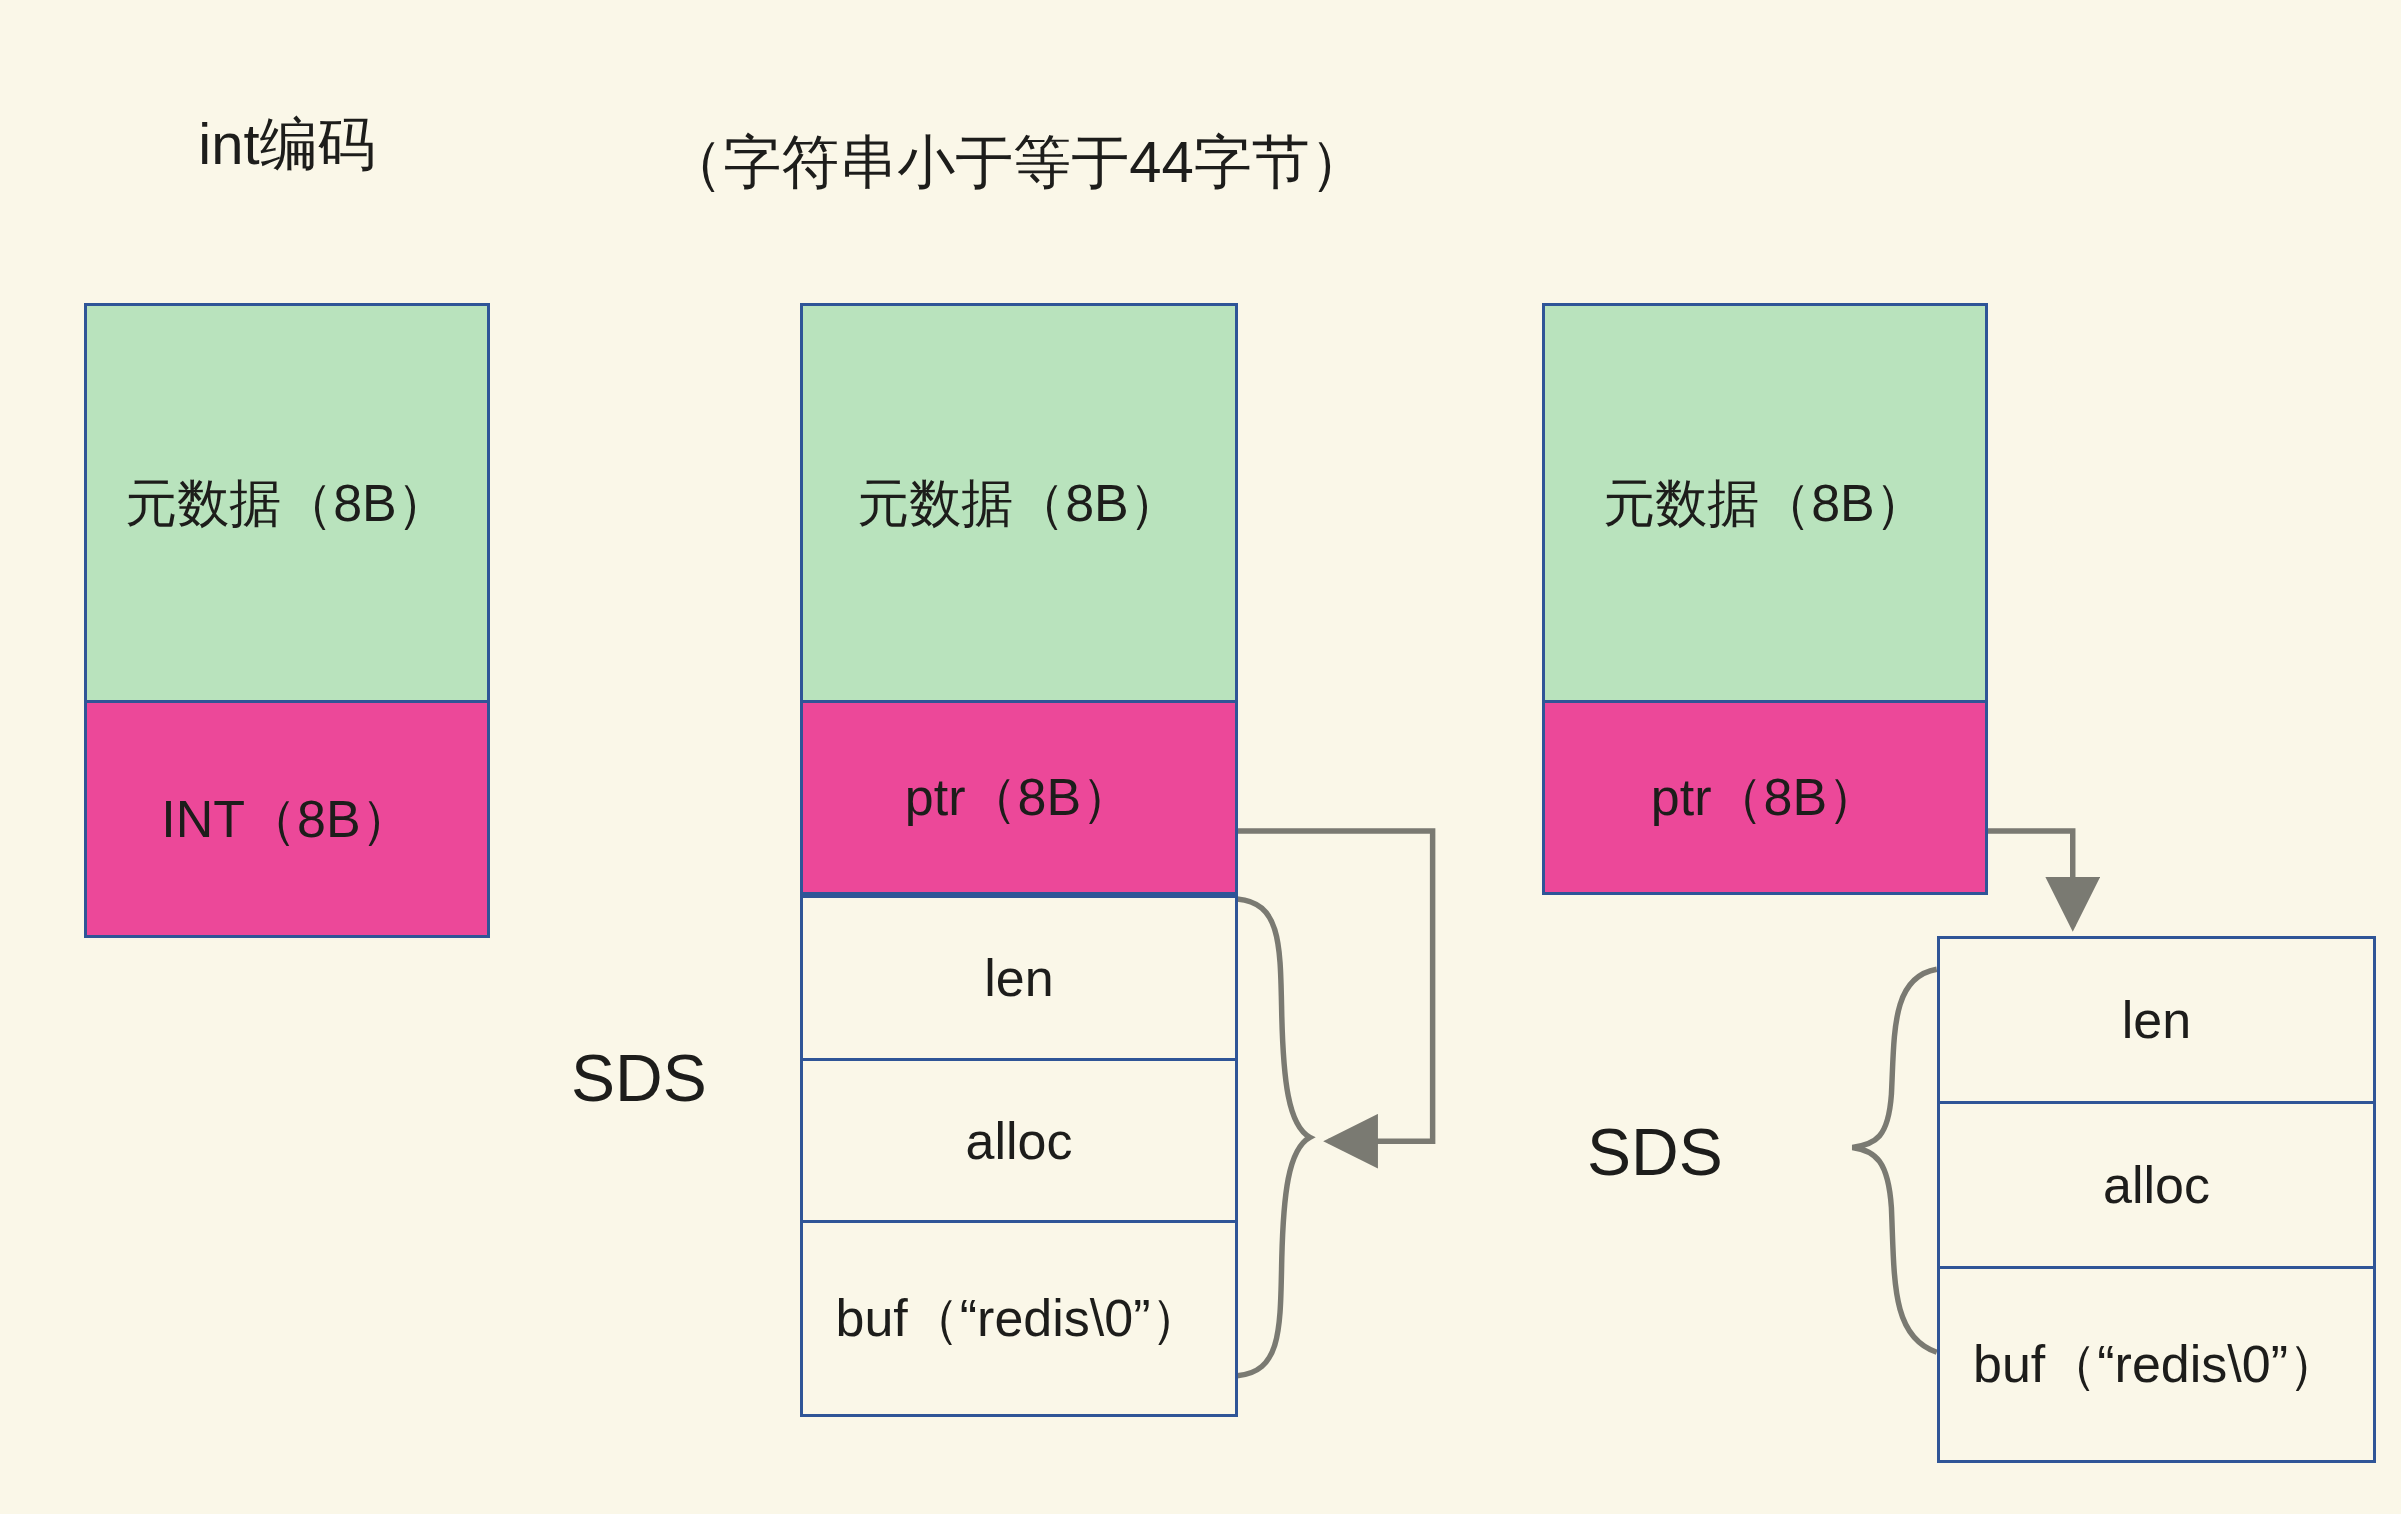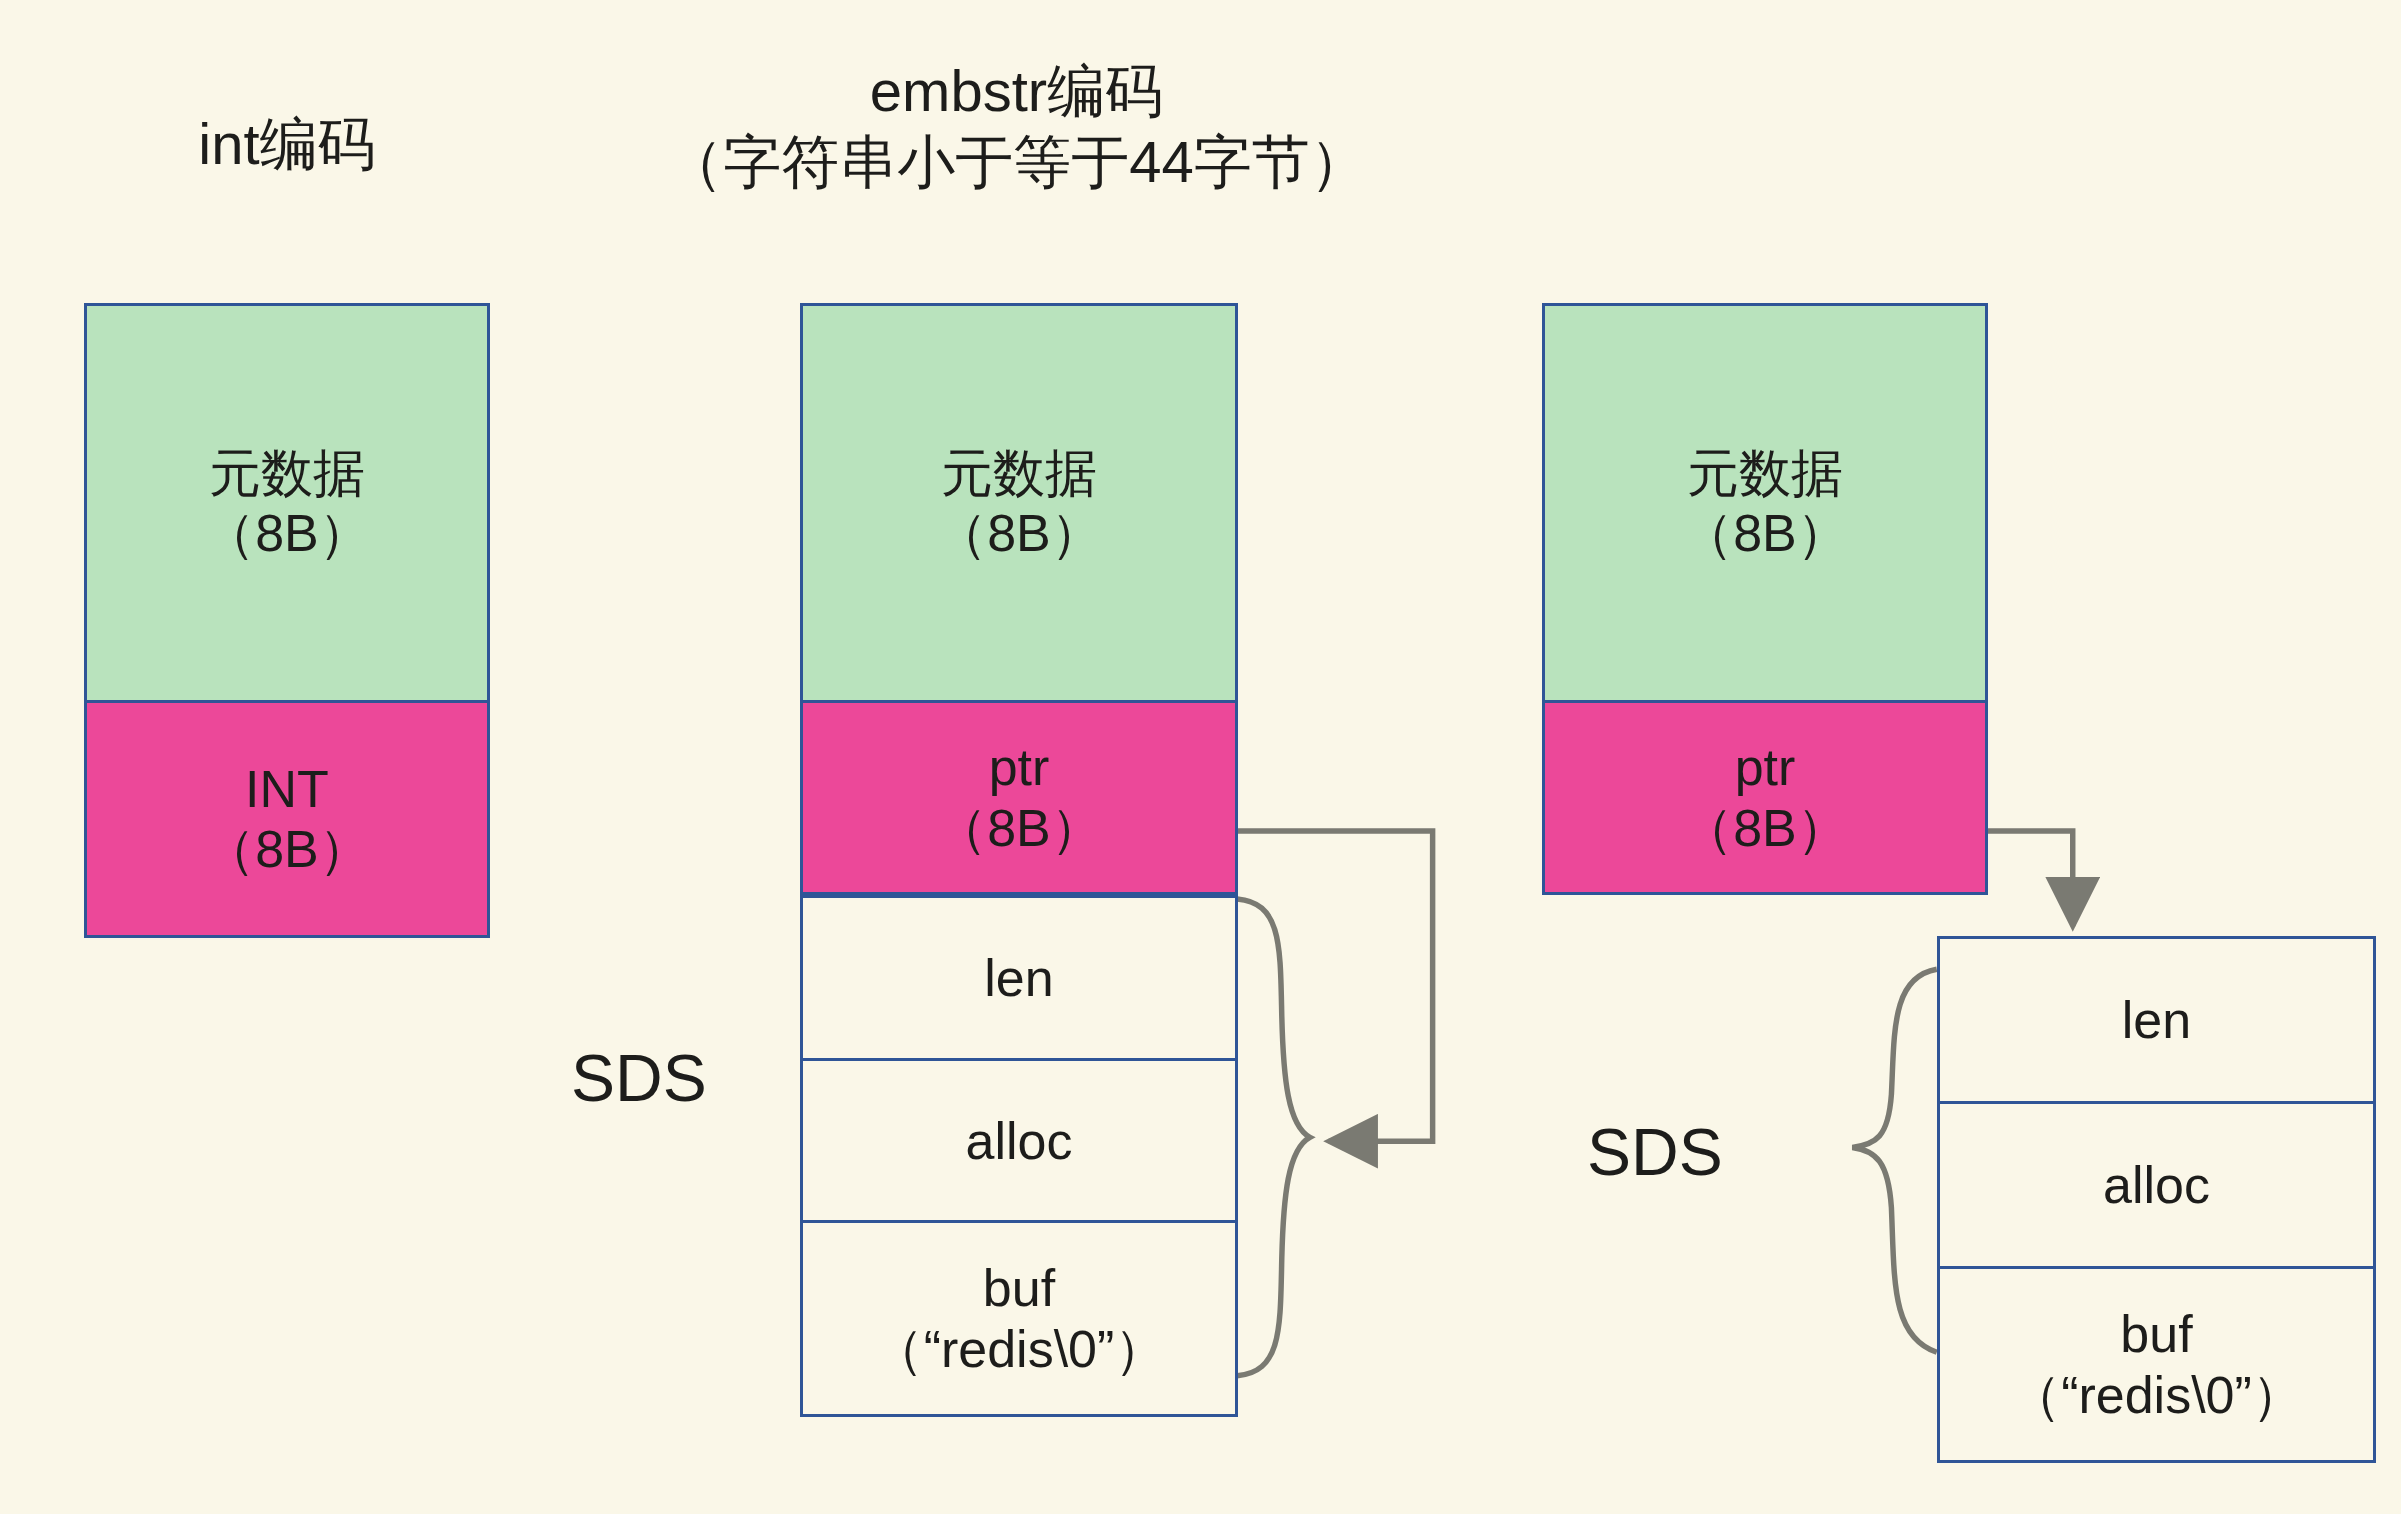--- a/index.html
+++ b/index.html
@@ -23,21 +23,21 @@
     letter-spacing:0px;
     color:#1d1d1b;
   }
 
   
   .cell{
     position:absolute;
     box-sizing:border-box;
     border:3.9px solid #2f5597;
     display:flex;
-    flex-direction:column;
+    flex-direction:row;
     align-items:center;
     justify-content:center;
     font-size:52px;
     line-height:1.16;
     color:#1d1d1b;
   }
   .cell .l2{display:block;}
   .meta{background:#b9e3bd;}
   .ptr{background:#ec4899;}
   .sds{background:#faf7e8;}
@@ -104,21 +104,21 @@
     <span>元数据</span>
     <span class="l2">（8B）</span>
   </div>
 
   <div class="cell ptr" style="left:84px;top:700px;width:406px;height:238px;">
     <span>INT</span>
     <span class="l2">（8B）</span>
   </div>
 
   <div class="title" style="left:618px;top:56px;width:797px;">
-    <span>embstr编码</span><br>
+    <br>
     <span>（字符串小于等于44字节）</span>
   </div>
 
   <div class="cell meta" style="left:800px;top:303px;width:438px;height:400px;">
     <span>元数据</span>
     <span class="l2">（8B）</span>
   </div>
 
   <div class="cell ptr" style="left:800px;top:700px;width:438px;height:195px;">
     <span>ptr</span>

